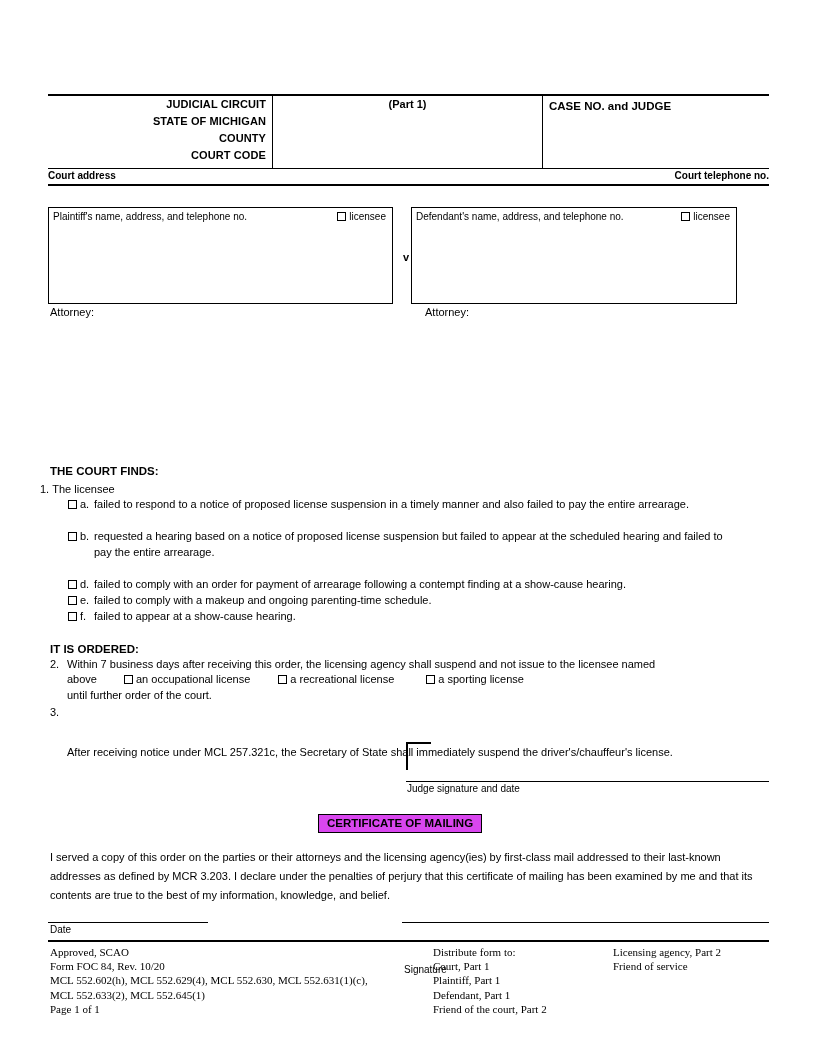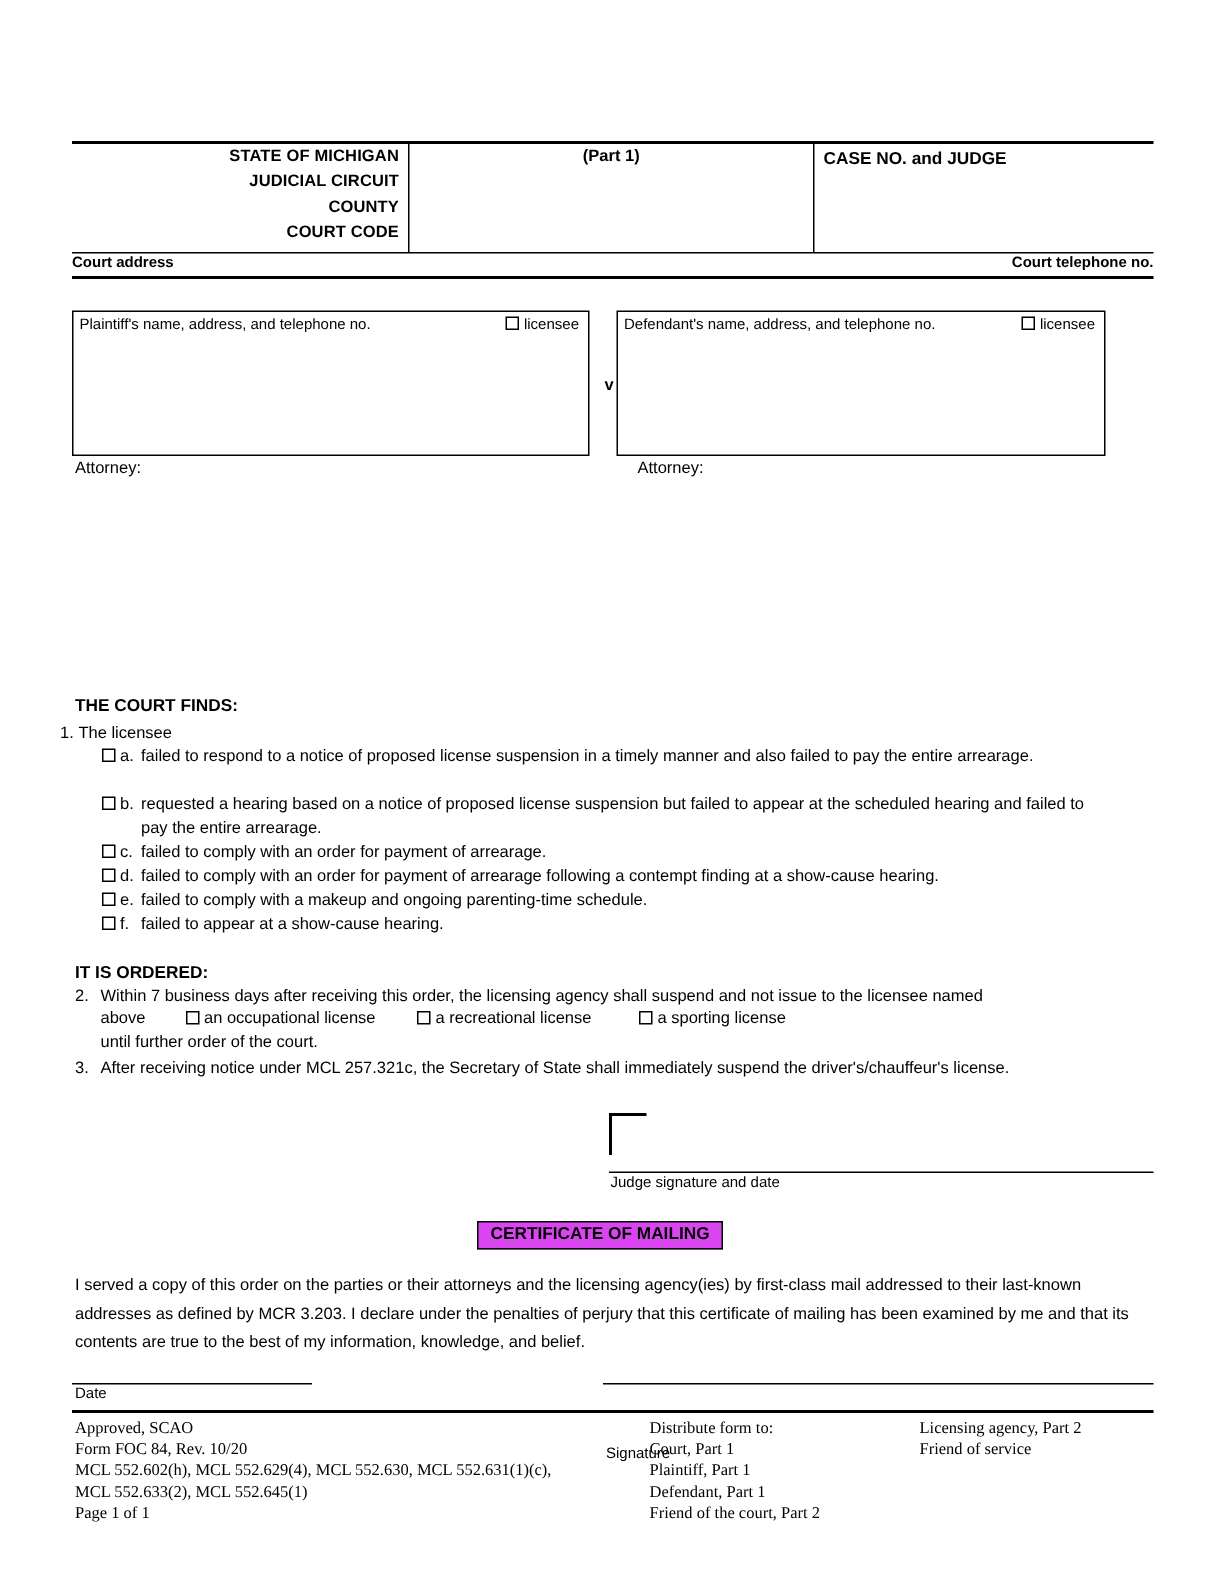--- a/index.html
+++ b/index.html
@@ -199,21 +199,21 @@
   .o2 { position: absolute; left: 50px; top: 657px; font-size: 11px; line-height: 15.8px; width: 722px;}
   .o2 .n { position: absolute; left: 0; top: 0; }
   .o2 .t { display: block; margin-left: 17px; }
   .o2-line2 { position: absolute; left: 67px; top: 673px; font-size: 11px; white-space: nowrap; }
   .o2-line2 .w1 { display: inline-block; width: 57px; }
   .o2-line2 .g1 { display: inline-block; width: 28px; }
   .o2-line2 .g2 { display: inline-block; width: 32px; }
   .o2-line3 { position: absolute; left: 67px; top: 689px; font-size: 11px; }
   .o3 { position: absolute; left: 50px; top: 705px; font-size: 11px; line-height: 15.8px; width: 722px; }
   .o3 .n { position: absolute; left: 0; top: 0; }
-  .o3 .t { display: block; margin-left: 17px; }
+  .o3 .t { display: block; margin-left: 17px; margin-top: 40px; }
 
   
   .sig-bracket {
     position: absolute;
     left: 406px; top: 742px;
     width: 25px; height: 28px;
     border-top: 2px solid #000;
     border-left: 2px solid #000;
     box-sizing: border-box;
   }
@@ -293,22 +293,22 @@
 </style>
 </head>
 <body>
 
 <div class="page">
 
   <div class="top-rule"></div>
 
   <div class="caption">
     <div class="cap-col-a">
+      <div>JUDICIAL CIRCUIT</div>
       <div>STATE OF MICHIGAN</div>
-      <div>JUDICIAL CIRCUIT</div>
       <div>COUNTY</div>
       <div>COURT CODE</div>
     </div>
     <div class="cap-col-b">
       <div class="cap-sub">(Part 1)</div>
     </div>
     <div class="cap-col-c">
       <div>CASE NO. and JUDGE</div>
     </div>
   </div>
@@ -337,23 +337,20 @@
   <div class="attorney attorney-right">Attorney:</div>
 
   <div class="sec-head finds-head">THE COURT FINDS:</div>
   <div class="num-line item1"><span>1.</span>&nbsp;<span>The licensee</span></div>
 
   <div class="find find-a">
     <span class="cbx"></span><span class="letter">a.</span><span class="body">failed to respond to a notice of proposed license suspension in a timely manner and also failed to pay the entire arrearage.</span>
   </div>
   <div class="find find-b">
     <span class="cbx"></span><span class="letter">b.</span><span class="body">requested a hearing based on a notice of proposed license suspension but failed to appear at the scheduled hearing and failed to pay the entire arrearage.</span>
-  </div>
-  <div class="find find-c">
-    <span class="cbx"></span><span class="letter">c.</span><span class="body">failed to comply with an order for payment of arrearage.</span>
   </div>
   <div class="find find-d">
     <span class="cbx"></span><span class="letter">d.</span><span class="body">failed to comply with an order for payment of arrearage following a contempt finding at a show-cause hearing.</span>
   </div>
   <div class="find find-e">
     <span class="cbx"></span><span class="letter">e.</span><span class="body">failed to comply with a makeup and ongoing parenting-time schedule.</span>
   </div>
   <div class="find find-f">
     <span class="cbx"></span><span class="letter">f.</span><span class="body">failed to appear at a show-cause hearing.</span>
   </div>

